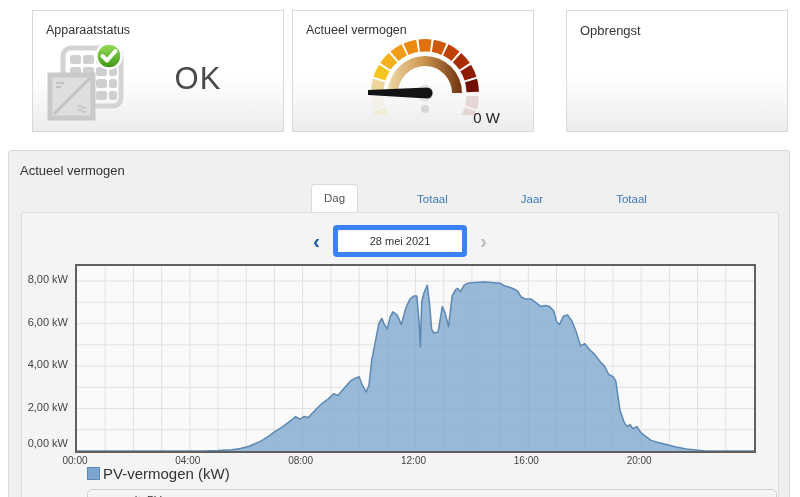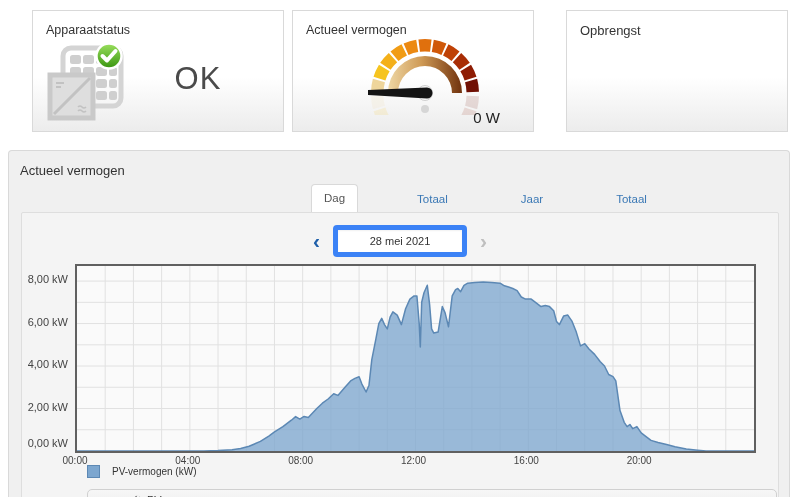--- a/index.html
+++ b/index.html
@@ -50,21 +50,21 @@
   .date-box{
     width:124px;height:22px;background:#fff;border:5px solid #3b82f6;border-radius:4px;
     font-size:11px;color:#333;text-align:center;line-height:22px;cursor:pointer;
     box-shadow:inset 0 1px 2px rgba(0,0,0,.06);
   }
   .chart-box{position:absolute;left:0;top:44px;width:758px;height:215px;}
   .plot{position:absolute;left:53px;top:7px;width:677px;height:185px;
     border:2px solid #606060;background:#fafafa;}
   .ytick{position:absolute;left:0;width:46px;text-align:right;font-size:11px;color:#444;}
   .xtick{position:absolute;top:198px;width:60px;text-align:center;font-size:10px;color:#444;}
-  .legend{position:absolute;left:65px;top:252px;display:flex;align-items:center;gap:12px;font-size:10px;color:#333;}
+  .legend{position:absolute;left:65px;top:252px;display:flex;align-items:center;gap:3px;font-size:15px;color:#333;}
   .legend-swatch{width:11px;height:11px;background:#7ca6cf;border:1px solid #5c88b4;}
   .collapsed-bar{
     position:absolute;left:65px;top:276px;width:690px;height:24px;box-sizing:border-box;
     background:linear-gradient(#f7f7f7,#ebebeb);border:1px solid #d0d0d0;border-radius:5px 5px 0 0;
     display:flex;align-items:flex-start;gap:7px;padding:4px 0 0 40px;font-size:11px;color:#333;cursor:pointer;
   }
 </style>
 </head>
 <body>
 

